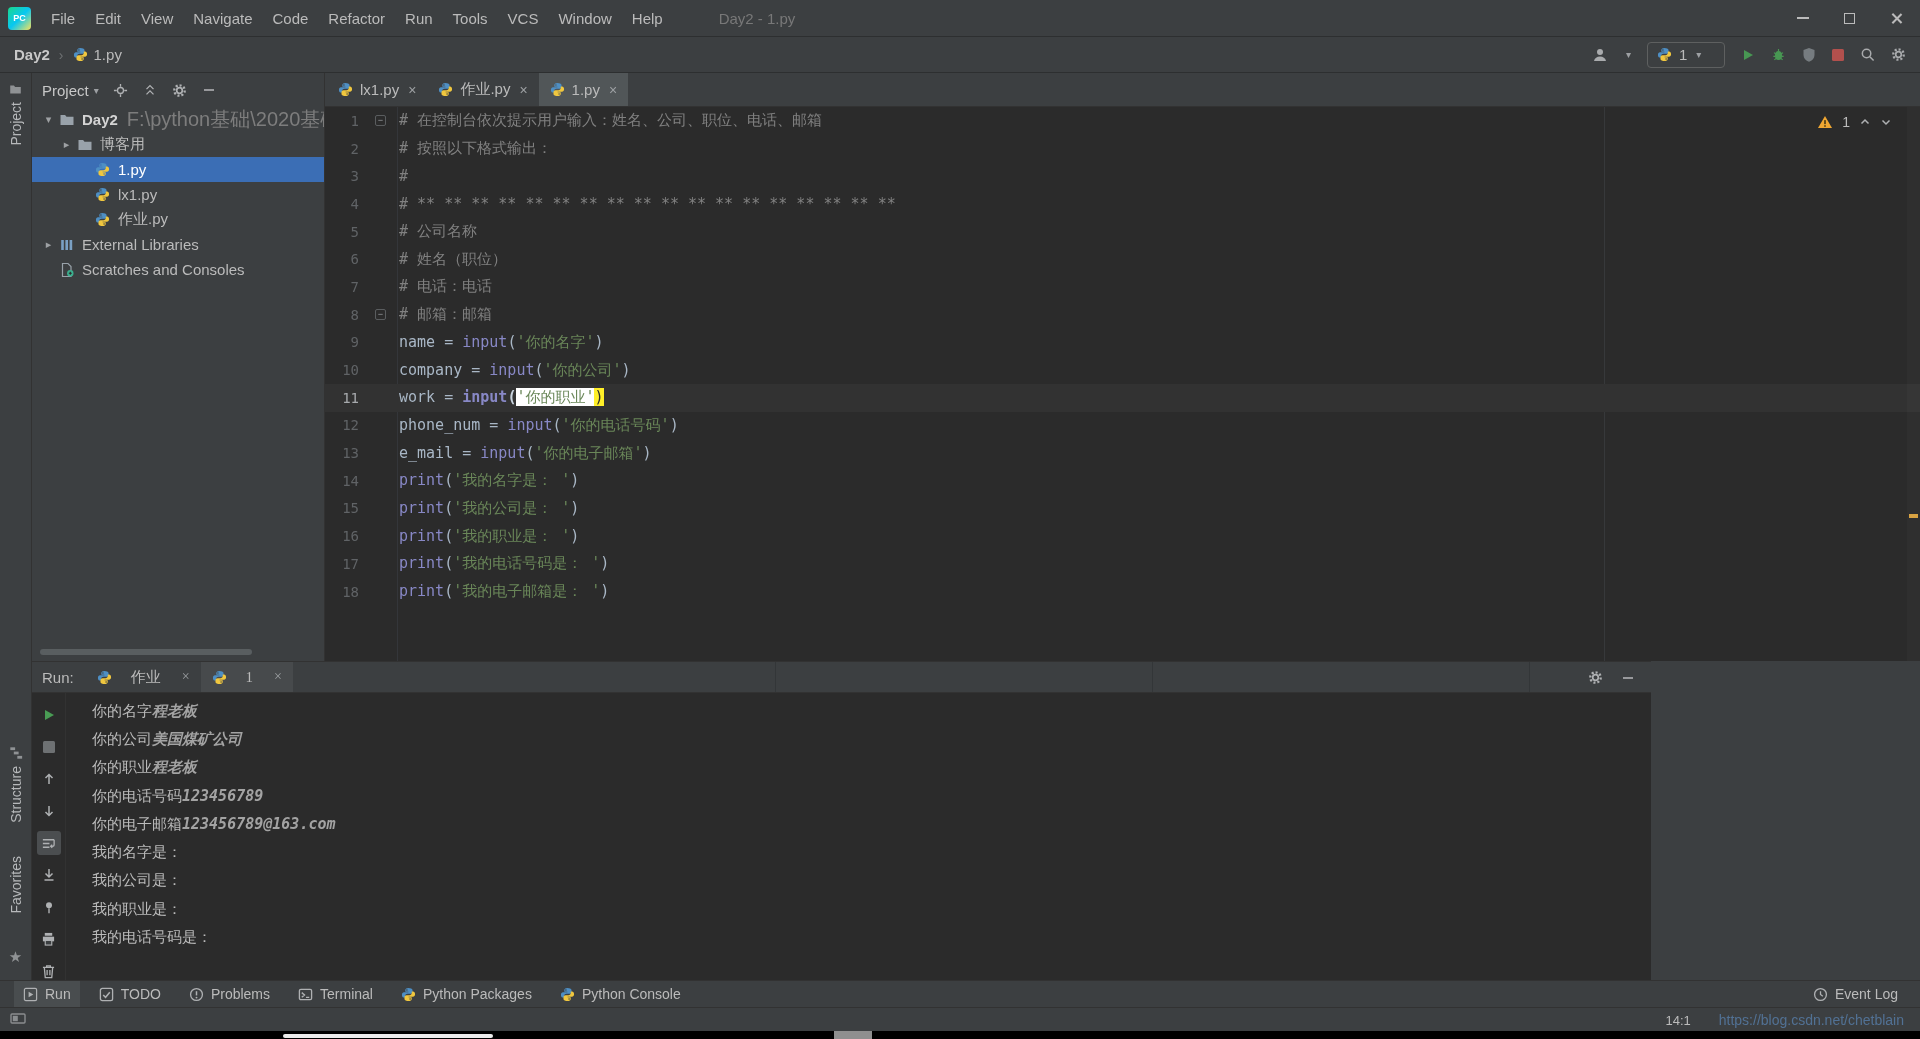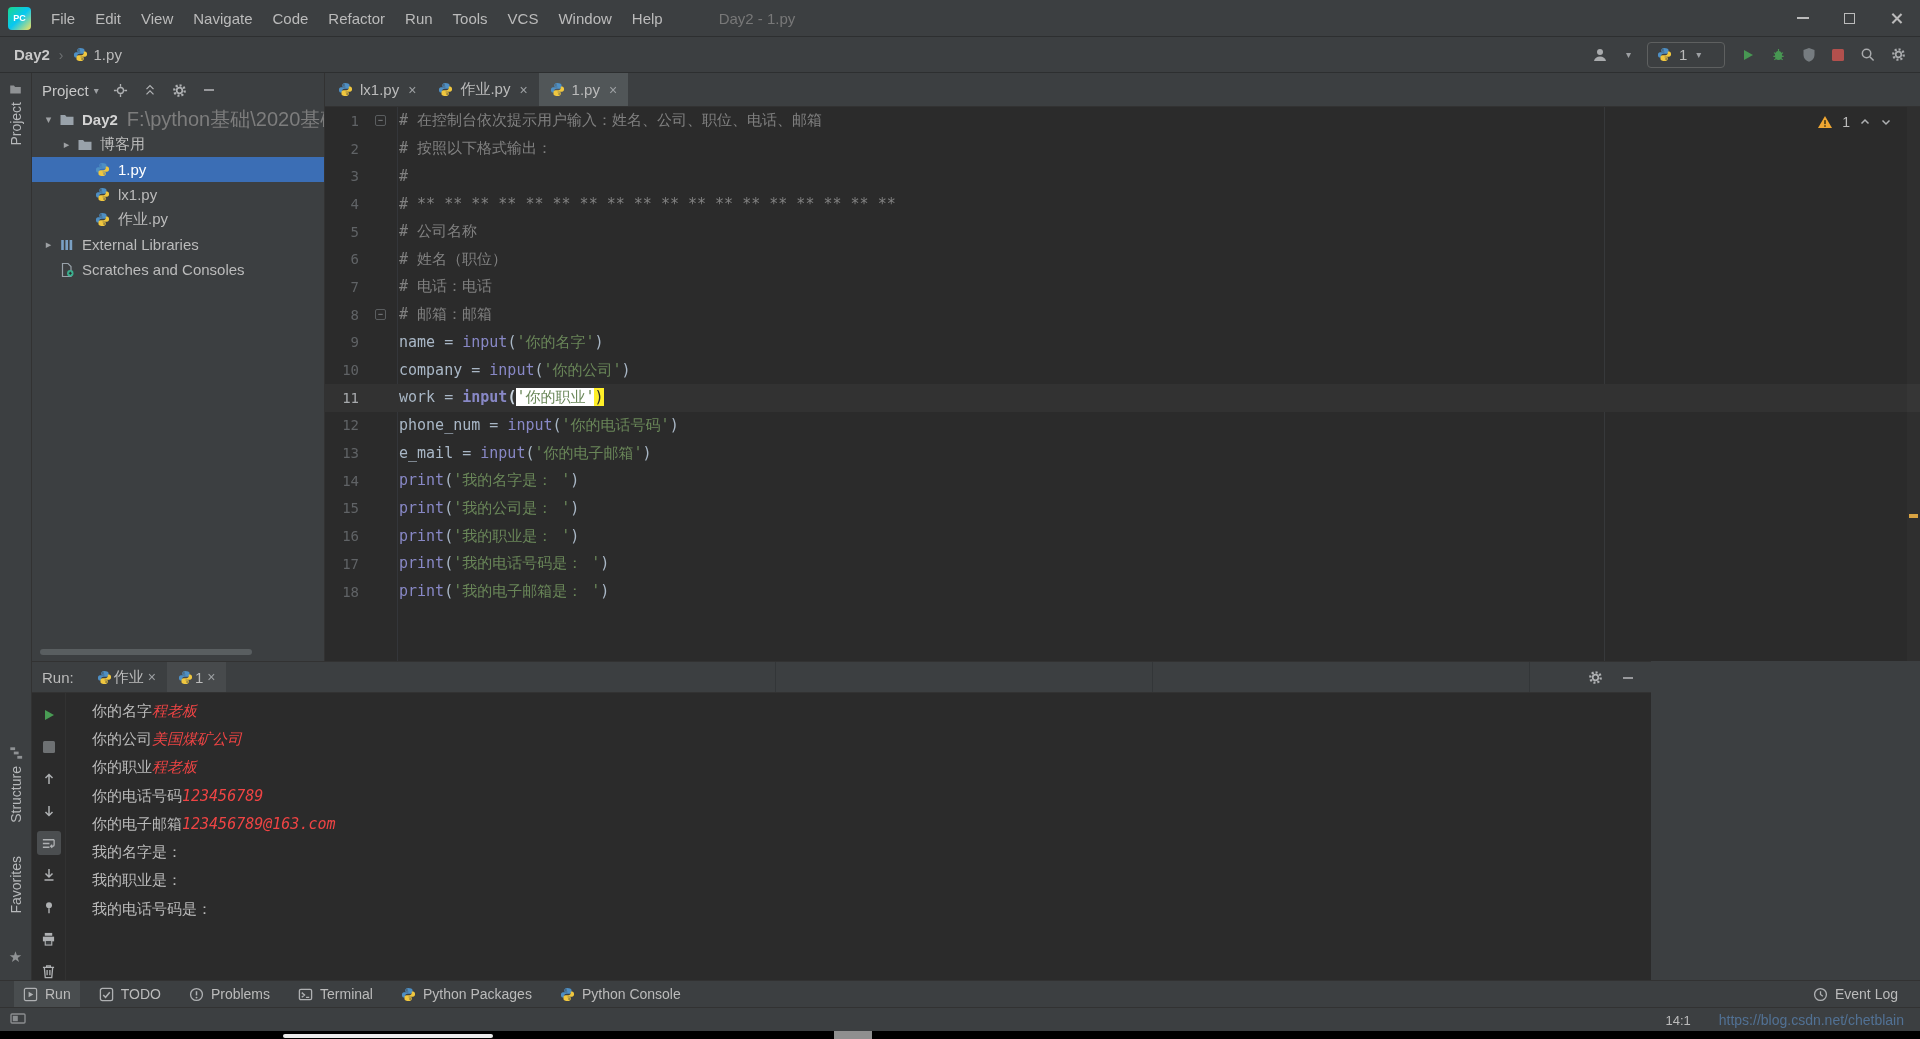--- a/index.html
+++ b/index.html
@@ -109,36 +109,36 @@
   .scroll-stripe { position:absolute; right:0; top:0; bottom:0; width:13px;
     background:rgba(255,255,255,0.02); }
   .stripe-mark { position:absolute; right:2px; top:407px; width:9px; height:4px; background:#d9a343; }
 
   
   #run-panel { position:absolute; left:32px; top:661px; width:1619px; height:319px;
     display:flex; flex-direction:column; border-top:1px solid #323232; background:#2b2b2b; }
   #run-tabbar { position:relative; height:31px; flex:none; background:#3c3f41;
     border-bottom:1px solid #323232; display:flex; align-items:stretch; padding-left:10px; }
   .run-label { color:#bbbbbb; display:flex; align-items:center; margin-right:12px; }
-  .rtab { display:flex; align-items:center; gap:2px; padding:0 11px; color:#bbbbbb; }
+  .rtab { display:flex; align-items:center; gap:19px; padding:0 11px; color:#bbbbbb;font-family:Liberation Serif, serif; }
   .rtab.active { background:#474a4c; }
   .vsep { position:absolute; top:0; bottom:0; width:1px; background:#333638; }
   .run-tab-actions { position:absolute; right:16px; top:0; height:31px;
     display:flex; align-items:center; gap:18px; }
   #run-body { flex:1; display:flex; }
   #run-toolbar { width:34px; flex:none; border-right:1px solid #323232;
     display:flex; flex-direction:column; align-items:center; padding-top:10px; gap:8px; }
   .rt-icon { width:24px; height:24px; display:flex; align-items:center; justify-content:center;
     border-radius:3px; }
   .rt-icon.active { background:#4b4e50; }
   #console { flex:1; font-family:"DejaVu Sans Mono", monospace; font-size:15px;
     padding:4px 0 0 26px; overflow:hidden; }
   .con-line { height:28.3px; display:flex; align-items:center; white-space:pre; }
   .con-out { color:#bbbbbb; }
-  .con-in { color:#ef4444; font-style:italic; }
+  .con-in { color:#a3a3a3; font-style:italic;font-weight:bold; }
 
   
   #bottom-bar { position:absolute; left:0; top:980px; width:1920px; height:27px;
     background:#3c3f41; border-top:1px solid #323232; display:flex; align-items:center;
     padding:0 14px; gap:10px; font-size:14px; }
   .bb-item { display:flex; align-items:center; gap:7px; color:#bbbbbb; height:26px;
     padding:0 9px; }
   .bb-item.active { background:#494d4f; }
   .bb-right { margin-left:auto; display:flex; align-items:center; gap:7px; color:#bbbbbb;
     padding-right:8px; }
@@ -681,20 +681,21 @@
             </span>
           </div>
         </div>
       <div id="console">
           <div class="con-line"><span class="con-out">你的名字</span><span class="con-in">程老板</span></div>
           <div class="con-line"><span class="con-out">你的公司</span><span class="con-in">美国煤矿公司</span></div>
           <div class="con-line"><span class="con-out">你的职业</span><span class="con-in">程老板</span></div>
           <div class="con-line"><span class="con-out">你的电话号码</span><span class="con-in">123456789</span></div>
           <div class="con-line"><span class="con-out">你的电子邮箱</span><span class="con-in">123456789@163.com</span></div>
           <div class="con-line"><span class="con-out">我的名字是：</span></div>
+          <div class="con-line"><span class="con-out">我的公司是：</span></div>
           <div class="con-line"><span class="con-out">我的职业是：</span></div>
           <div class="con-line"><span class="con-out">我的电话号码是：</span></div>
         </div>
     </div>
   </div>
 
   <div id="bottom-bar">
     <div id="bb-items" style="display:flex;gap:10px;">
         <div class="bb-item active">
           <span class="icon ">

